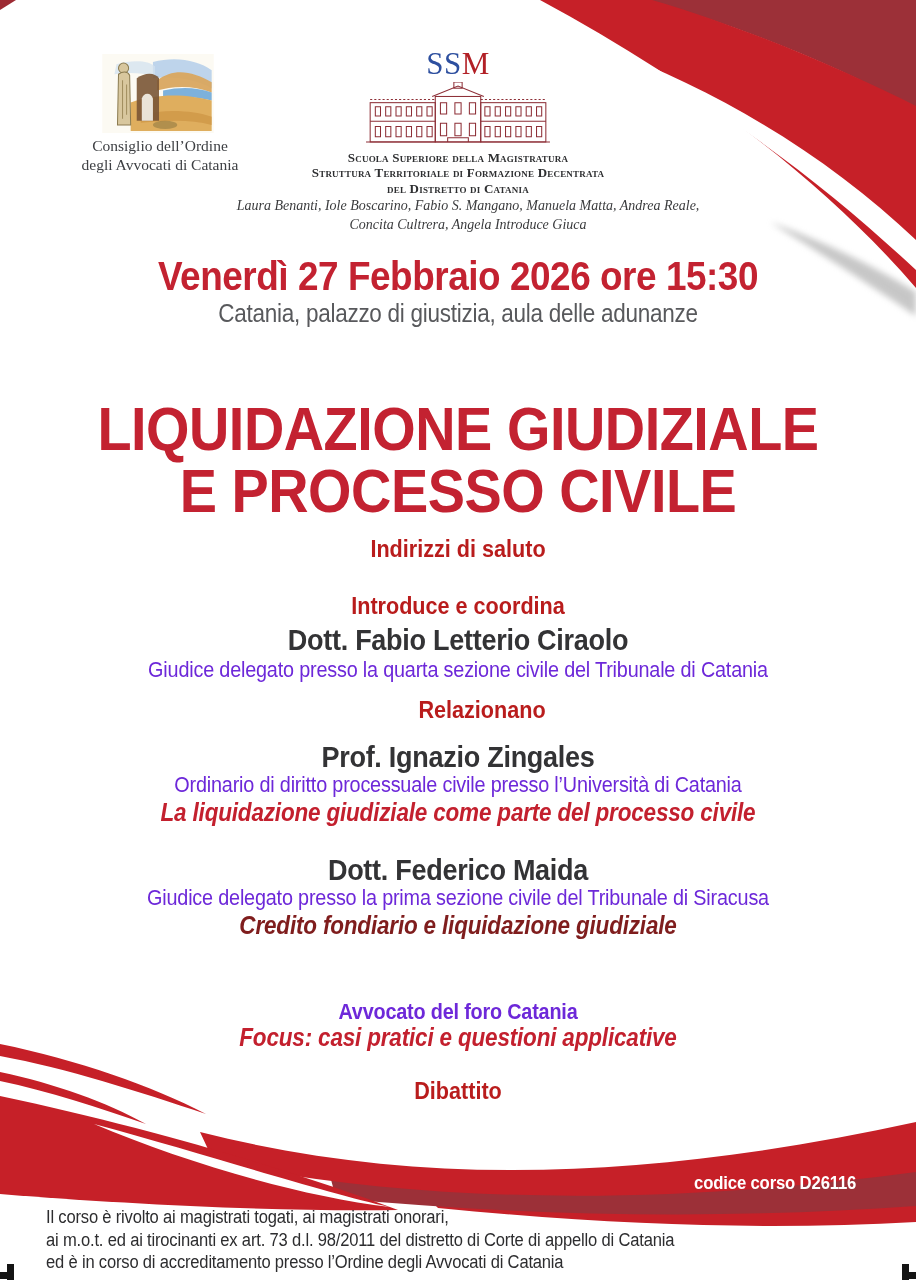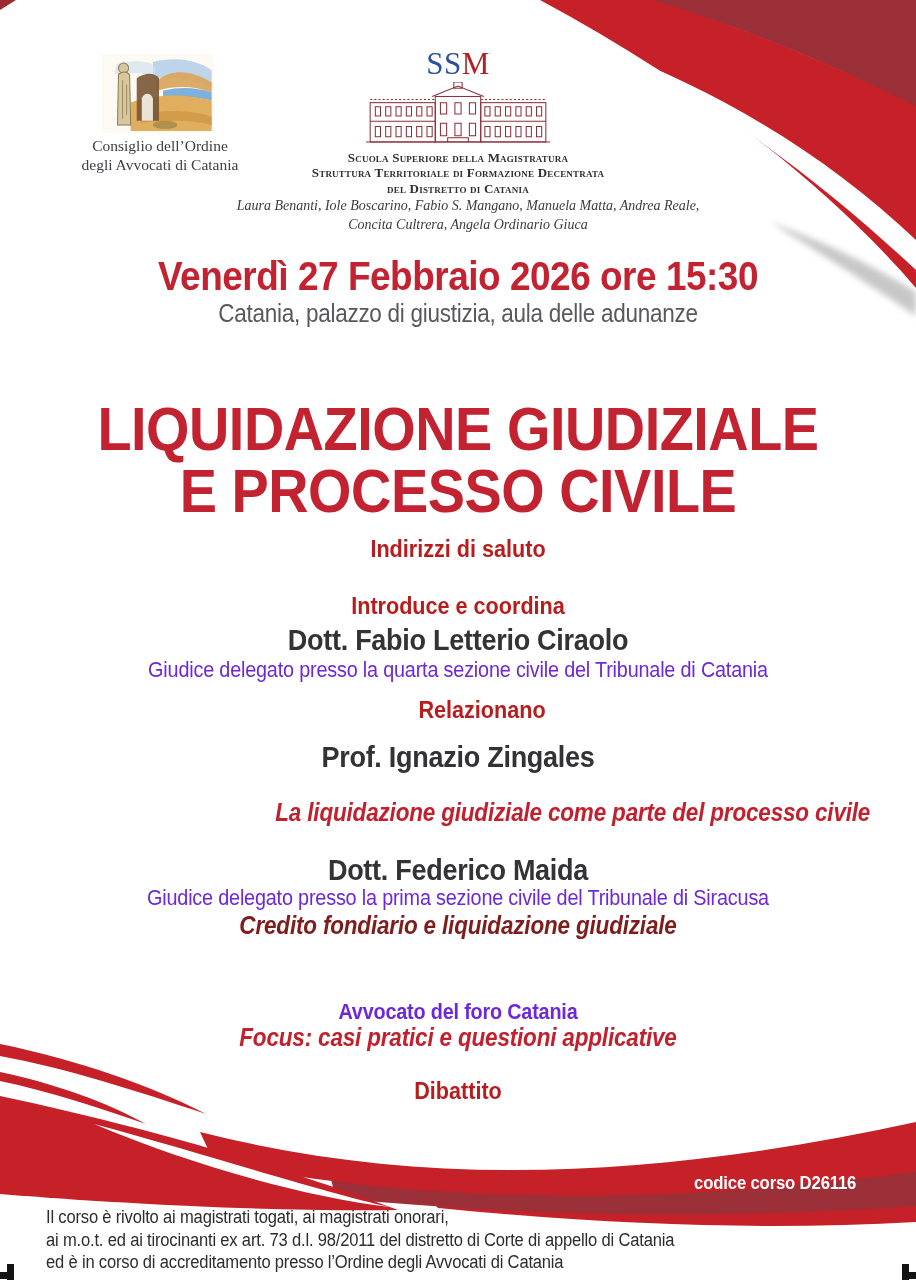--- a/index.html
+++ b/index.html
@@ -135,21 +135,21 @@
   </div>
 
   <div class="abs ssm-school">
     <div>Scuola Superiore della Magistratura</div>
     <div>Struttura Territoriale di Formazione Decentrata</div>
     <div>del Distretto di Catania</div>
   </div>
 
   <div class="abs ssm-members">
     <div>Laura Benanti, Iole Boscarino, Fabio S. Mangano, Manuela Matta, Andrea Reale,</div>
-    <div>Concita Cultrera, Angela Ordinario Giuca</div>
+    <div>Concita Cultrera, Angela Introduce Giuca</div>
   </div>
 
   <div class="abs event-date">
     <span class="cx" style="color:#c32231;">Venerdì 27 Febbraio 2026 ore 15:30</span>
   </div>
 
   <div class="abs event-venue">
     <span class="cx">Catania, palazzo di giustizia, aula delle adunanze</span>
   </div>
 
@@ -172,21 +172,24 @@
     <span class="cx">Giudice delegato presso la quarta sezione civile del Tribunale di Catania</span>
   </div>
 
   <div class="abs sec-heading" style="top:696px;padding-left:48px;">
     <span class="cx">Relazionano</span>
   </div>
 
   <div class="abs p-name" style="top:740px;">
     <span class="cx">Prof. Ignazio Zingales</span>
   </div>
-  <div class="abs p-topic" style="top:798px;color:#c3202e;text-align:right;">
+  <div class="abs p-role" style="top:772px;">
+    <span class="cx">Ordinario di diritto processuale civile presso l’Università di Catania</span>
+  </div>
+  <div class="abs p-topic" style="top:798px;color:#c3202e;">
     <span class="cx">La liquidazione giudiziale come parte del processo civile</span>
   </div>
 
   <div class="abs p-name" style="top:853px;">
     <span class="cx">Dott. Federico Maida</span>
   </div>
   <div class="abs p-role" style="top:885px;">
     <span class="cx">Giudice delegato presso la prima sezione civile del Tribunale di Siracusa</span>
   </div>
   <div class="abs p-topic" style="top:911px;color:#7f1d1d;">

